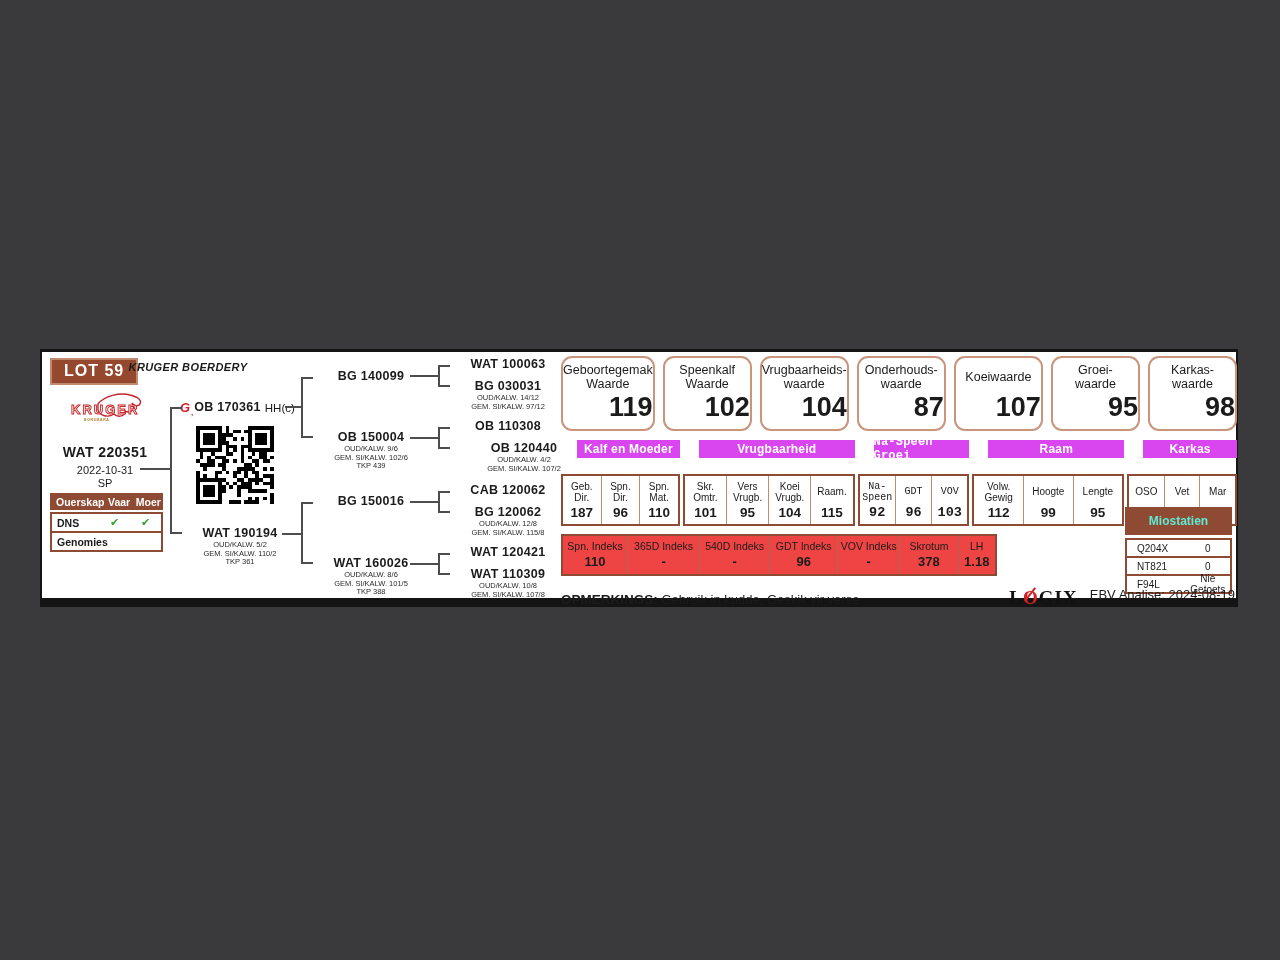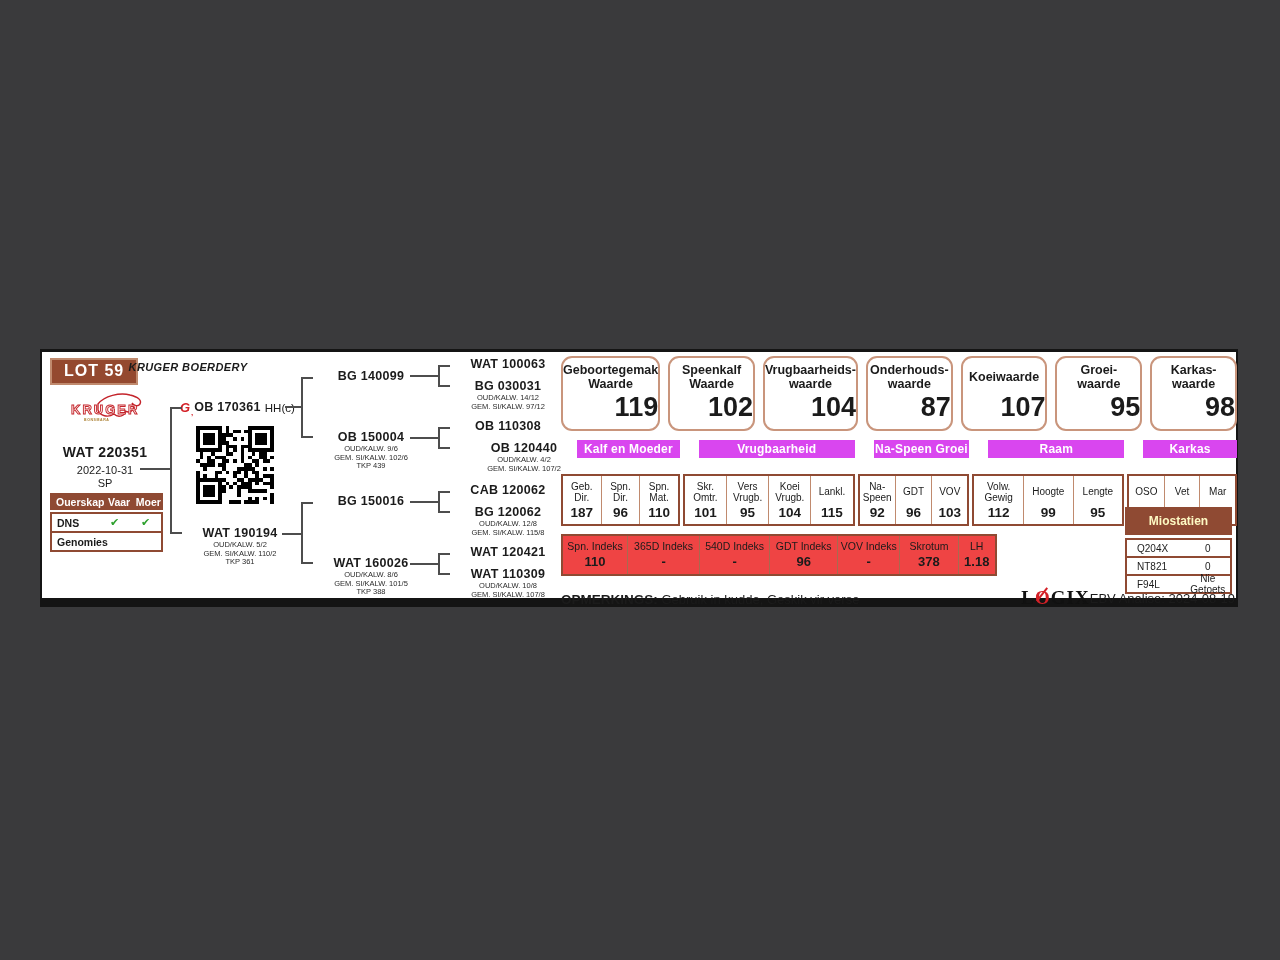--- a/index.html
+++ b/index.html
@@ -48,50 +48,50 @@
   .gicon{color:#d42027;font-weight:bold;font-size:13px;font-style:italic;position:relative;}
   .gicon::after{content:",";position:absolute;font-size:8px;right:-3px;bottom:-2px;font-style:normal;}
   .qr{width:78px;height:78px;}
   .brk{border:2px solid #4d4d4d;border-right:none;box-sizing:border-box;}
   .stub{height:2px;background:#4d4d4d;}
   
   .right{left:519px;top:4px;width:676px;}
   .ebv-row{display:flex;gap:8px;}
   .ebv{flex:1;height:66px;border:2px solid #c9957c;border-radius:11px;text-align:center;padding-top:5px;box-sizing:content-box;}
   .ebv-title{height:28px;display:flex;flex-direction:column;justify-content:center;
-    font-size:12.5px;font-weight:bold;line-height:14px;}
+    font-size:12.5px;font-weight:normal;line-height:14px;}
   .ebv-val{font-size:27px;font-weight:bold;line-height:28px;margin-top:2px;text-align:right;}
   .group-row{display:flex;gap:3px;margin-top:9px;}
   .tgroup{display:flex;flex-direction:column;}
   .tg-head{background:#d946ef;color:#fff;font-weight:bold;font-size:12px;
     height:18px;display:flex;align-items:center;justify-content:center;letter-spacing:.2px;margin-left:16px;}
   .tg-box{margin-top:16px;border:2px solid #8f4a33;display:flex;height:48px;background:#fff;}
   .tcell{flex:1;text-align:center;padding-top:4px;}
   .tcell + .tcell{border-left:1px solid #c08a6e;}
   .tcell .lbl{height:23px;display:flex;flex-direction:column;justify-content:center;
     font-size:10px;line-height:11px;}
   .tcell .val{font-size:13.5px;font-weight:bold;margin-top:2px;}
   .index-row{margin-top:8px;width:432px;border:2px solid #8f4a33;display:flex;background:#ef4444;}
   .icell{text-align:center;padding:4px 0 5px 0;}
   .icell + .icell{border-left:1px solid #a86a50;}
   .icell .lbl{font-size:10.5px;}
   .icell .val{font-size:13px;font-weight:bold;margin-top:2px;}
   .mio{position:absolute;right:5px;top:151px;width:107px;}
-  .mio-head{background:#8f4a33;color:#fef9c3;font-weight:bold;font-size:12px;height:28px;
+  .mio-head{background:#8f4a33;color:#5eead4;font-weight:bold;font-size:12px;height:28px;
     display:flex;align-items:center;justify-content:center;}
   .mio-box{margin-top:3px;border:2px solid #8f4a33;background:#fff;}
   .mio-row{display:flex;align-items:center;height:16px;font-size:10px;}
   .mio-row + .mio-row{border-top:2px solid #8f4a33;}
   .mio-row .gene{flex:1.1;padding-left:10px;}
   .mio-row .res{flex:1;text-align:center;}
   .footer{position:absolute;left:0;right:2px;top:231px;display:flex;
     justify-content:space-between;align-items:baseline;}
   .opm{font-size:13px;}
   .opm b{font-size:13.5px;}
-  .footer-right{display:flex;align-items:center;}
+  .footer-right{display:flex;align-items:flex-start;gap:12px;}
   .logix{font-family:"Liberation Serif","DejaVu Serif",serif;font-weight:bold;
     font-size:19px;letter-spacing:1px;color:#111;}
   .logix-o{color:#d42027;position:relative;display:inline-block;}
   .logix-o::after{content:"";position:absolute;left:6px;top:-1px;width:2px;height:17px;
     background:#d42027;transform:rotate(38deg);}
   .analise{font-size:13px;}
   .klogo-sub{fill:#a87b2a;font-size:3.5px;font-weight:bold;letter-spacing:.6px;}
 </style>
 </head>
 <body>
@@ -549,28 +549,28 @@
             </div>
           <div class="tcell">
               <div class="lbl">
                 <span>Koei</span>
                 <span>Vrugb.</span>
               </div>
               <div class="val">104</div>
             </div>
           <div class="tcell">
               <div class="lbl">
-                <span>Lankl.</span>
+                <span>Raam.</span>
                 <span></span>
               </div>
               <div class="val">115</div>
             </div>
         </div>
       </div>
-      <div class="tgroup" style="flex:112;">
+      <div class="tgroup" style="flex:112;font-family:Liberation Mono, monospace;">
         <div class="tg-head">Na-Speen Groei</div>
         <div class="tg-box">
           <div class="tcell">
               <div class="lbl">
                 <span>Na-</span>
                 <span>Speen</span>
               </div>
               <div class="val">92</div>
             </div>
           <div class="tcell">

